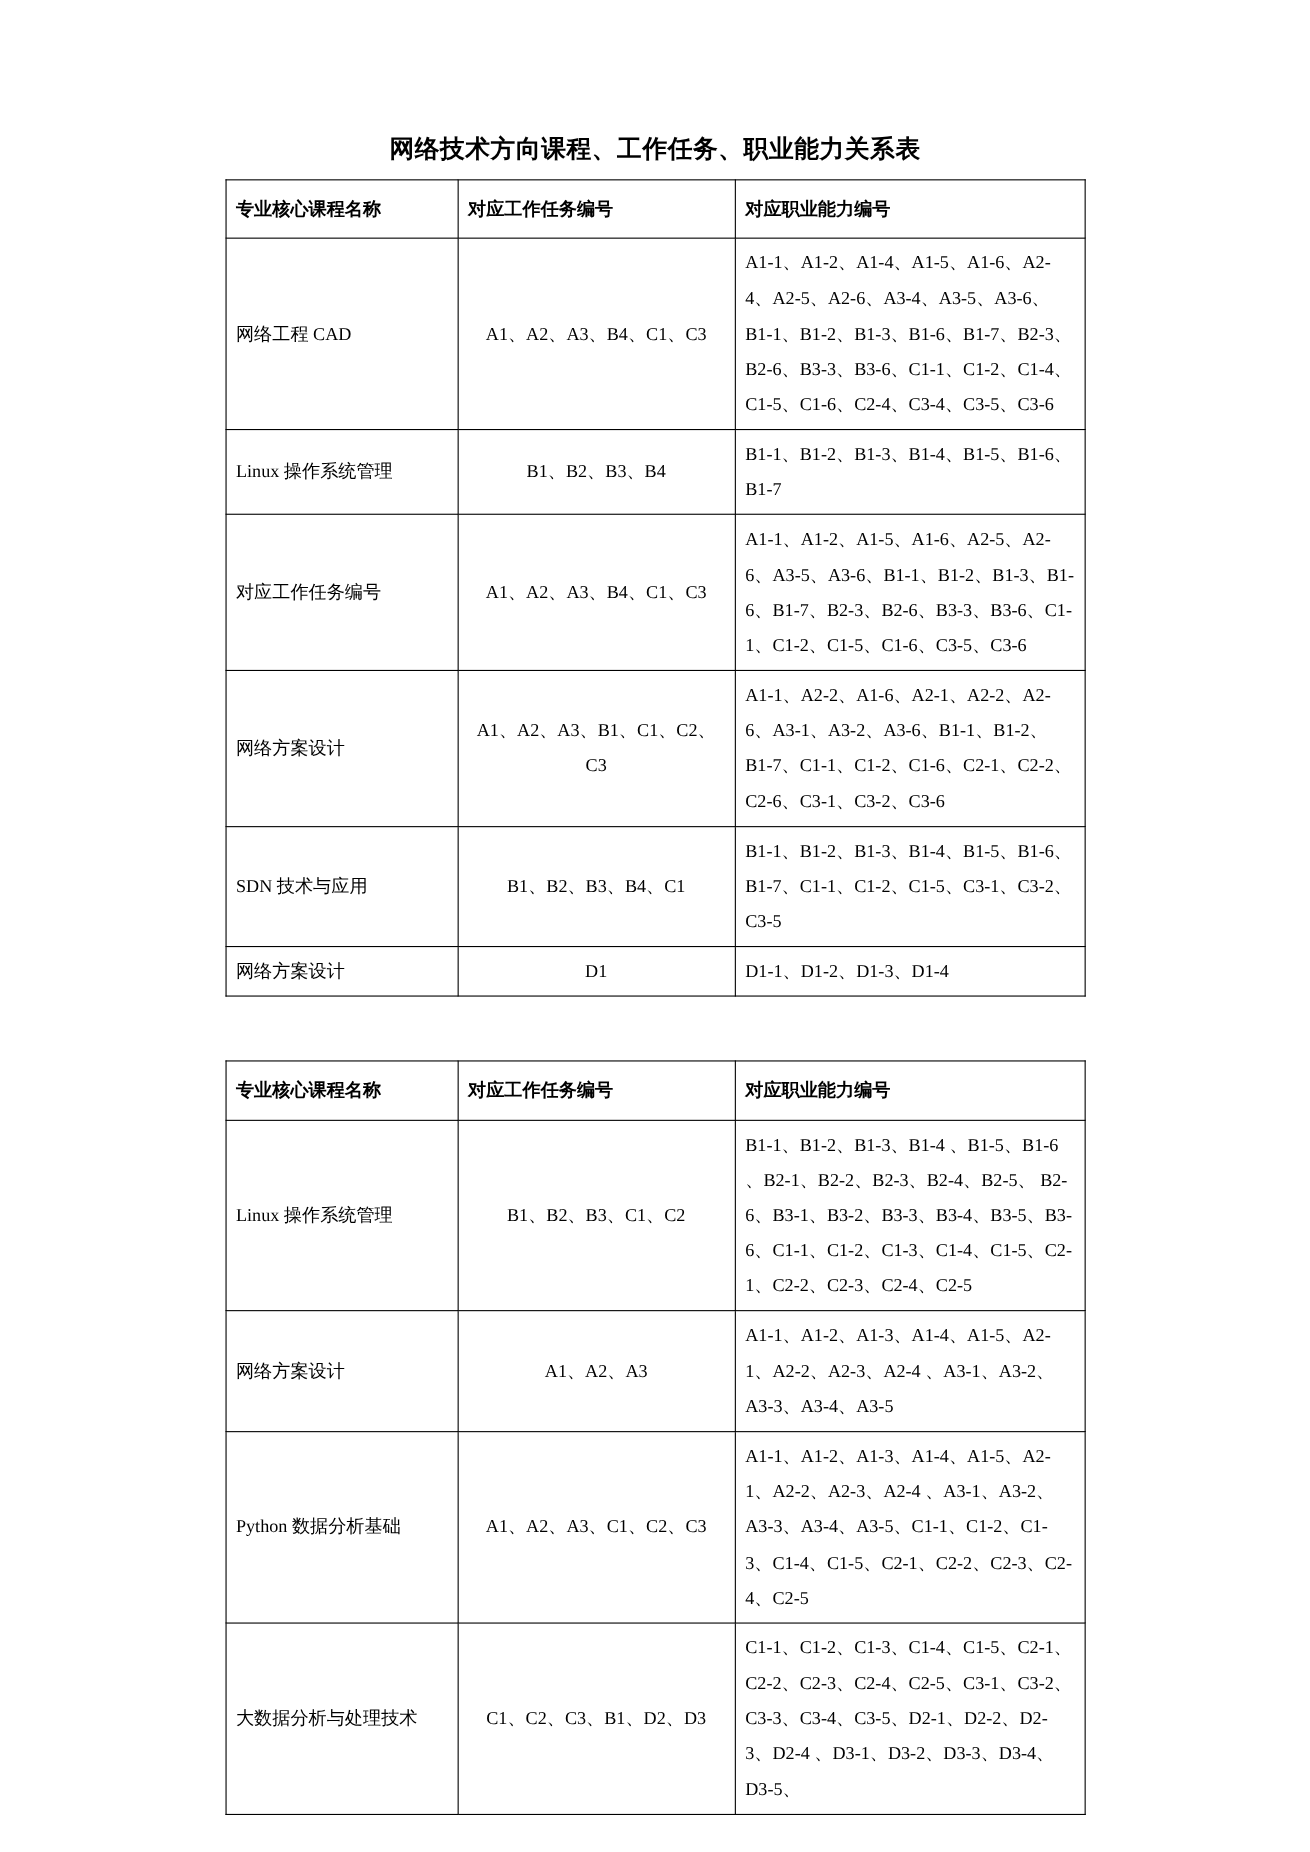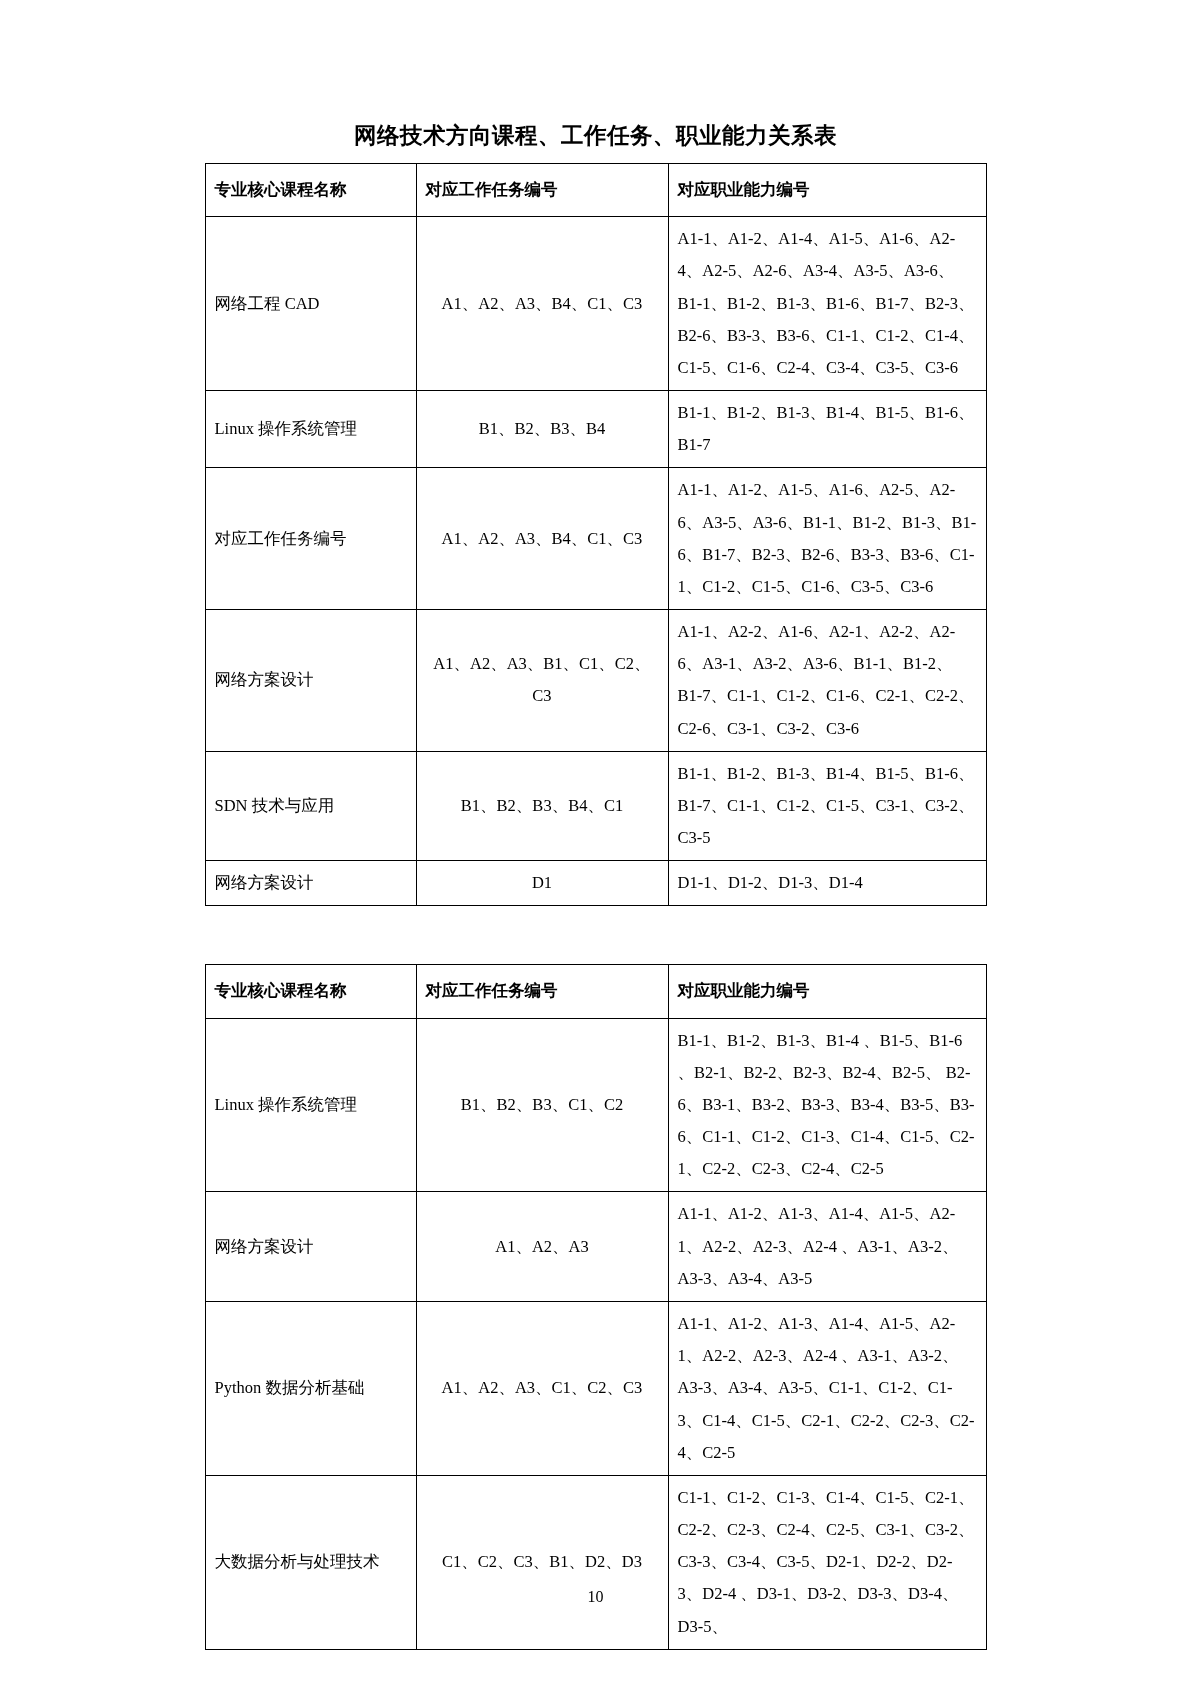--- a/index.html
+++ b/index.html
@@ -165,14 +165,13 @@
         <td class="col-ability">A1-1、A1-2、A1-3、A1-4、A1-5、A2-1、A2-2、A2-3、A2-4 、A3-1、A3-2、A3-3、A3-4、A3-5、C1-1、C1-2、C1-3、C1-4、C1-5、C2-1、C2-2、C2-3、C2-4、C2-5</td>
       </tr>
       <tr>
         <td class="col-course">大数据分析与处理技术</td>
         <td class="col-task">C1、C2、C3、B1、D2、D3</td>
         <td class="col-ability">C1-1、C1-2、C1-3、C1-4、C1-5、C2-1、C2-2、C2-3、C2-4、C2-5、C3-1、C3-2、C3-3、C3-4、C3-5、D2-1、D2-2、D2-3、D2-4 、D3-1、D3-2、D3-3、D3-4、D3-5、</td>
       </tr>
     </tbody>
   </table>
 
-  <div class="page-number">10</div>
 </div>
 
 </body></html>

